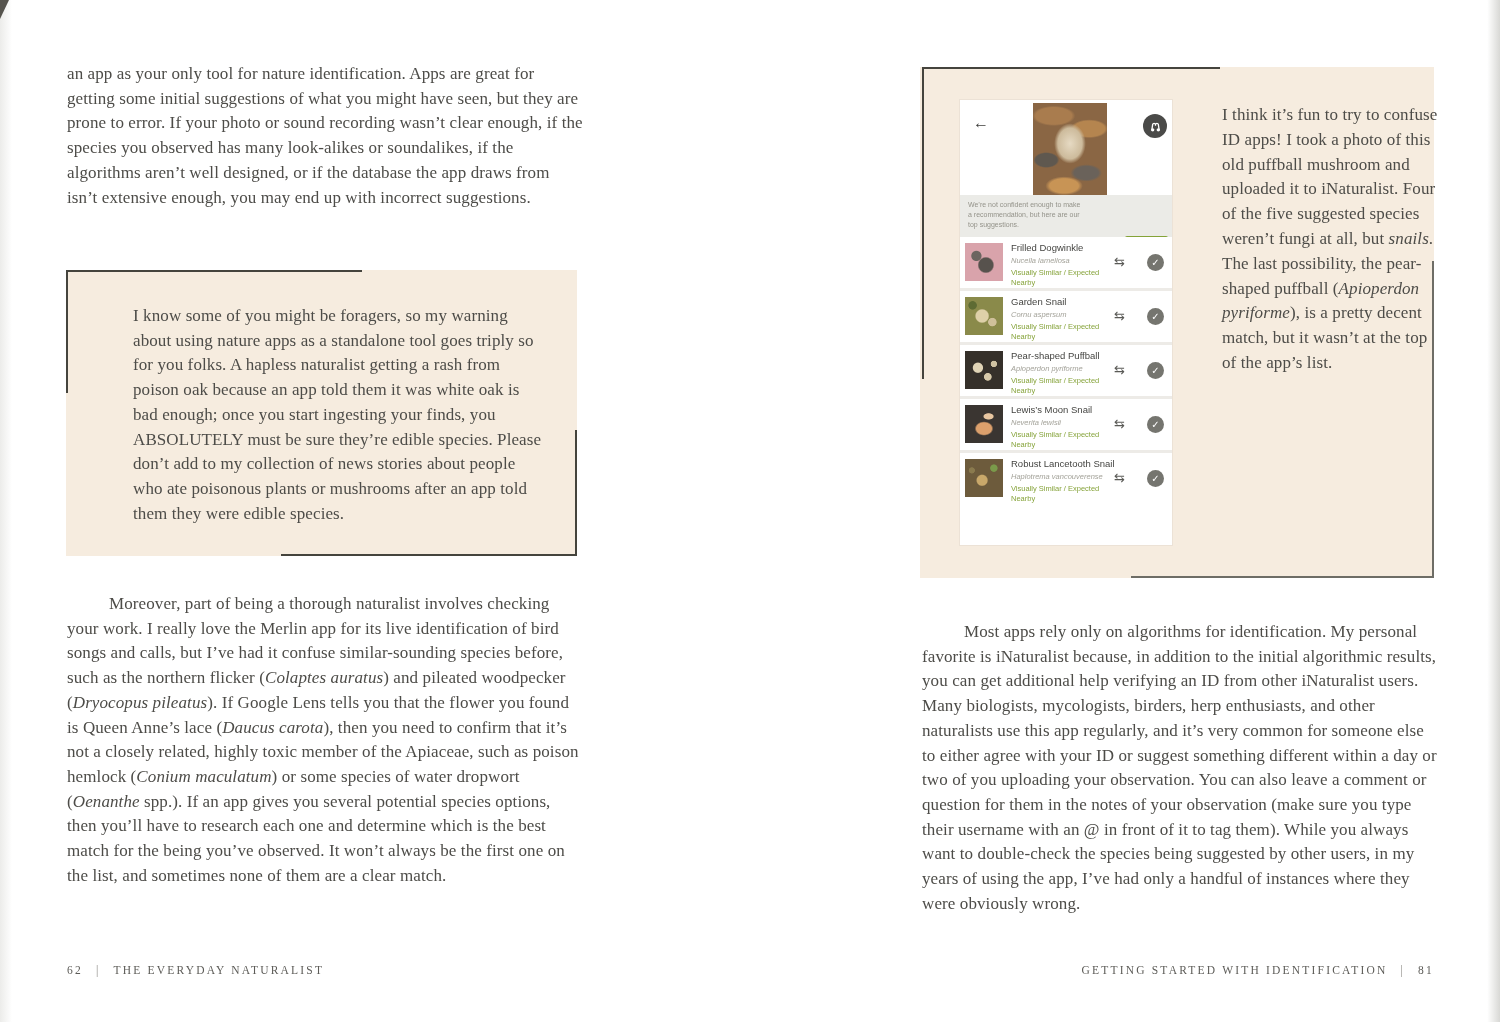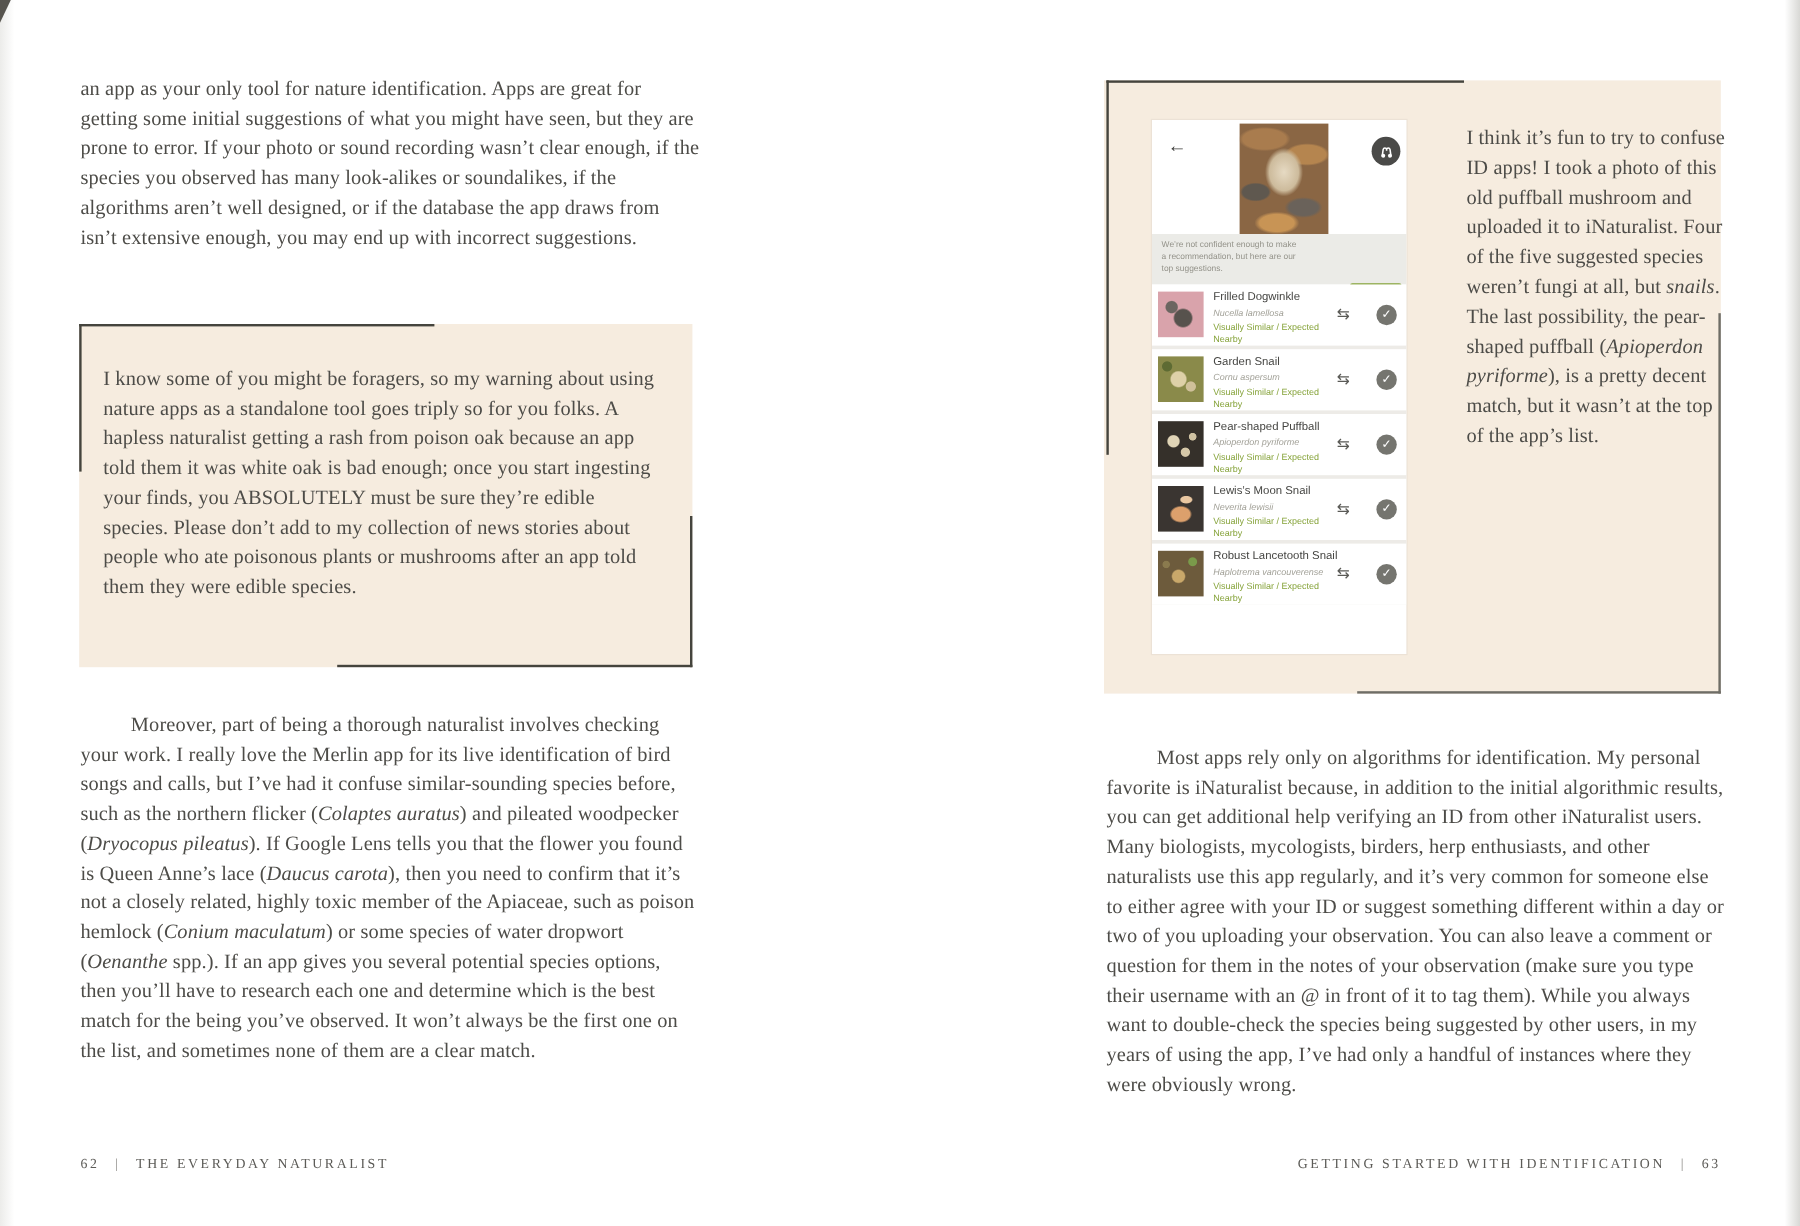--- a/index.html
+++ b/index.html
@@ -15,21 +15,21 @@
     border-top:19px solid #56544e;border-right:9px solid transparent;}
   .body{font-size:17px;line-height:24.7px;letter-spacing:.1px;margin:0;}
   .it{font-style:italic;}
   .p1{position:absolute;left:67px;top:62px;width:516px;}
   .p2{position:absolute;left:67px;top:592px;width:516px;text-indent:42px;}
   .p3{position:absolute;left:922px;top:620px;width:518px;text-indent:42px;}
 
   
   .callout{position:absolute;left:66px;top:270px;width:511px;height:286px;
     background:#f6ecdf;box-sizing:border-box;}
-  .callout-text{padding:34px 30px 0 20px;}
+  .callout-text{padding:34px 30px 0 67px;}
   .bl{position:absolute;background:#45443d;}
   .bl-top{left:0;top:0;height:2px;width:58%;}
   .bl-left{left:0;top:0;width:2px;height:43%;}
   .bl-bottom{right:0;bottom:0;height:2px;width:58%;}
   .bl-right{right:0;bottom:0;width:2px;height:44%;}
 
   
   .panel{position:absolute;left:920px;top:67px;width:514px;height:511px;
     background:#f6ecdf;margin:0;}
   .pl-top{left:2px;top:0;height:2px;width:58%;}
@@ -198,16 +198,16 @@
           </div>
         </div>
       </div>
 
       <figcaption class="caption body"><span>I think it’s fun to try to confuse ID apps! I took a photo of this old puffball mushroom and uploaded it to iNaturalist. Four of the five suggested species weren’t fungi at all, but </span><span class="it">snails</span><span>. The last possibility, the pear-shaped puffball (</span><span class="it">Apioperdon pyriforme</span><span>), is a pretty decent match, but it wasn’t at the top of the app’s list.</span></figcaption>
     </figure>
 
     <p class="body p3">Most apps rely only on algorithms for identification. My personal favorite is iNaturalist because, in addition to the initial algorithmic results, you can get additional help verifying an ID from other iNaturalist users. Many biologists, mycologists, birders, herp enthusiasts, and other naturalists use this app regularly, and it’s very common for someone else to either agree with your ID or suggest something different within a day or two of you uploading your observation. You can also leave a comment or question for them in the notes of your observation (make sure you type their username with an @ in front of it to tag them). While you always want to double-check the species being suggested by other users, in my years of using the app, I’ve had only a handful of instances where they were obviously wrong.</p>
 
     <footer class="pfoot pfoot-right">
-      <span>GETTING STARTED WITH IDENTIFICATION</span><span class="fdiv">|</span><span>63</span>
+      <span>GETTING STARTED WITH IDENTIFICATION</span><span class="fdiv">|</span><span>81</span>
     </footer>
   </section>
 </div>
 
 </body></html>

